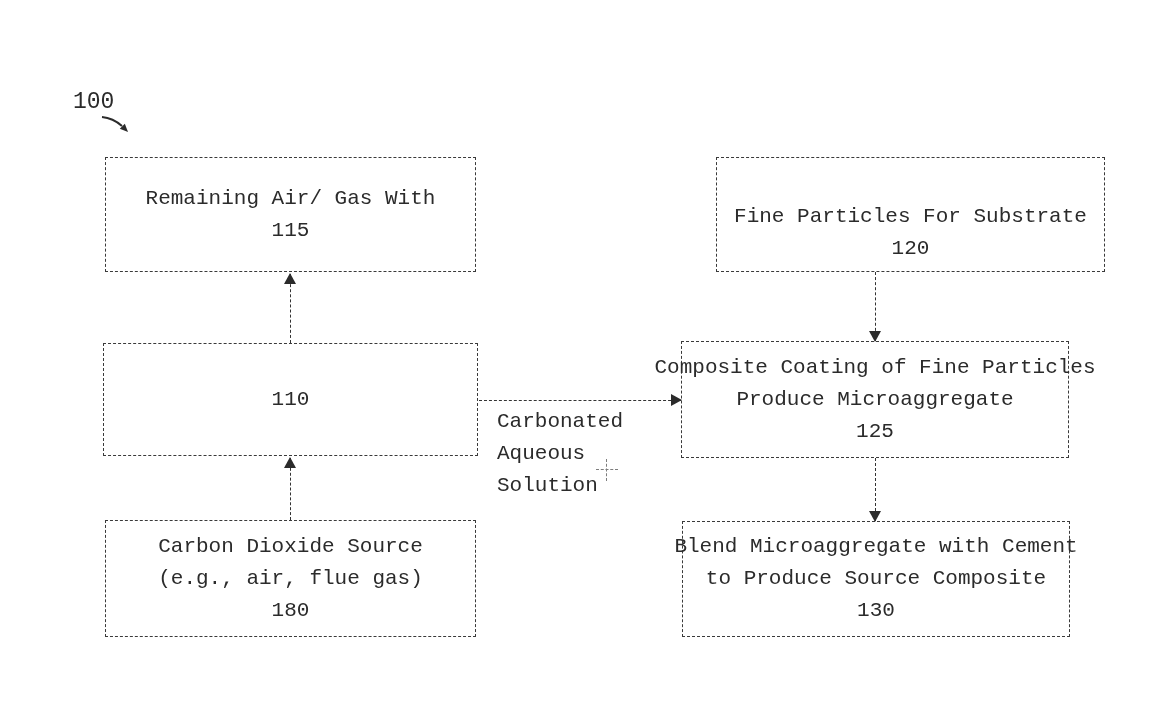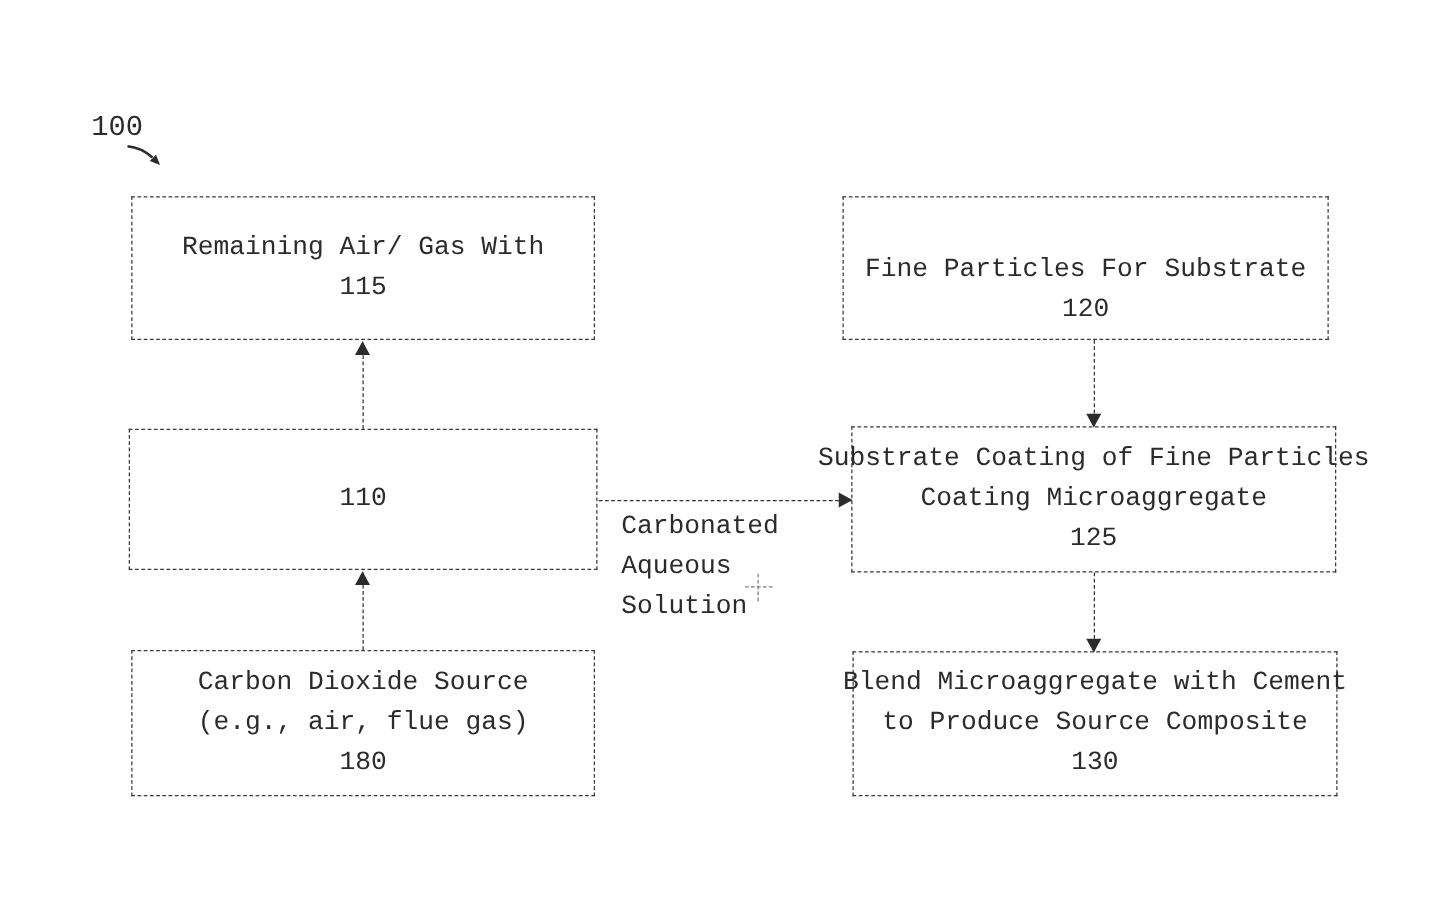--- a/index.html
+++ b/index.html
@@ -8,21 +8,21 @@
     font-family:Liberation Mono, monospace; color:#2b2b2b; overflow:hidden;
   }
   .box {
     position:absolute; box-sizing:border-box;
     border:1.6px dashed #3a3a3a; background:#ffffff;
     display:flex; flex-direction:column; align-items:center; justify-content:center;
     text-align:center; font-size:21px; line-height:32px; color:#2b2b2b;
   }
   .box span { display:block; white-space:nowrap; }
   #box-115 { left:105px; top:157px; width:371px; height:115px; }
-  #box-120 { left:674px; top:157px; width:389px; height:115px; padding-top:36px; }
+  #box-120 { left:716px; top:157px; width:389px; height:115px; padding-top:36px; }
   #box-110 { left:103px; top:343px; width:375px; height:113px; }
   #box-125 { left:681px; top:341px; width:388px; height:117px; }
   #box-105 { left:105px; top:520px; width:371px; height:117px; }
   #box-130 { left:682px; top:521px; width:388px; height:116px; }
 
   .ref-num { position:absolute; left:73px; top:90px; font-size:23px; line-height:24px; }
   .ref-arrow { position:absolute; left:100px; top:114px; width:34px; height:26px; }
 
   .arrow { position:absolute; }
   .arrow .line-v {
@@ -82,22 +82,22 @@
   <div class="box" id="box-120">
     <span>Fine Particles For Substrate</span>
     <span>120</span>
   </div>
 
   <div class="box" id="box-110">
     <span>110</span>
   </div>
 
   <div class="box" id="box-125">
-    <span>Substrate Coating of Fine Particles</span>
-    <span>Coating Microaggregate</span>
+    <span>Composite Coating of Fine Particles</span>
+    <span>Produce Microaggregate</span>
     <span>125</span>
   </div>
 
   <div class="box" id="box-105">
     <span>Carbon Dioxide Source</span>
     <span>(e.g., air, flue gas)</span>
     <span>180</span>
   </div>
 
   <div class="box" id="box-130">

